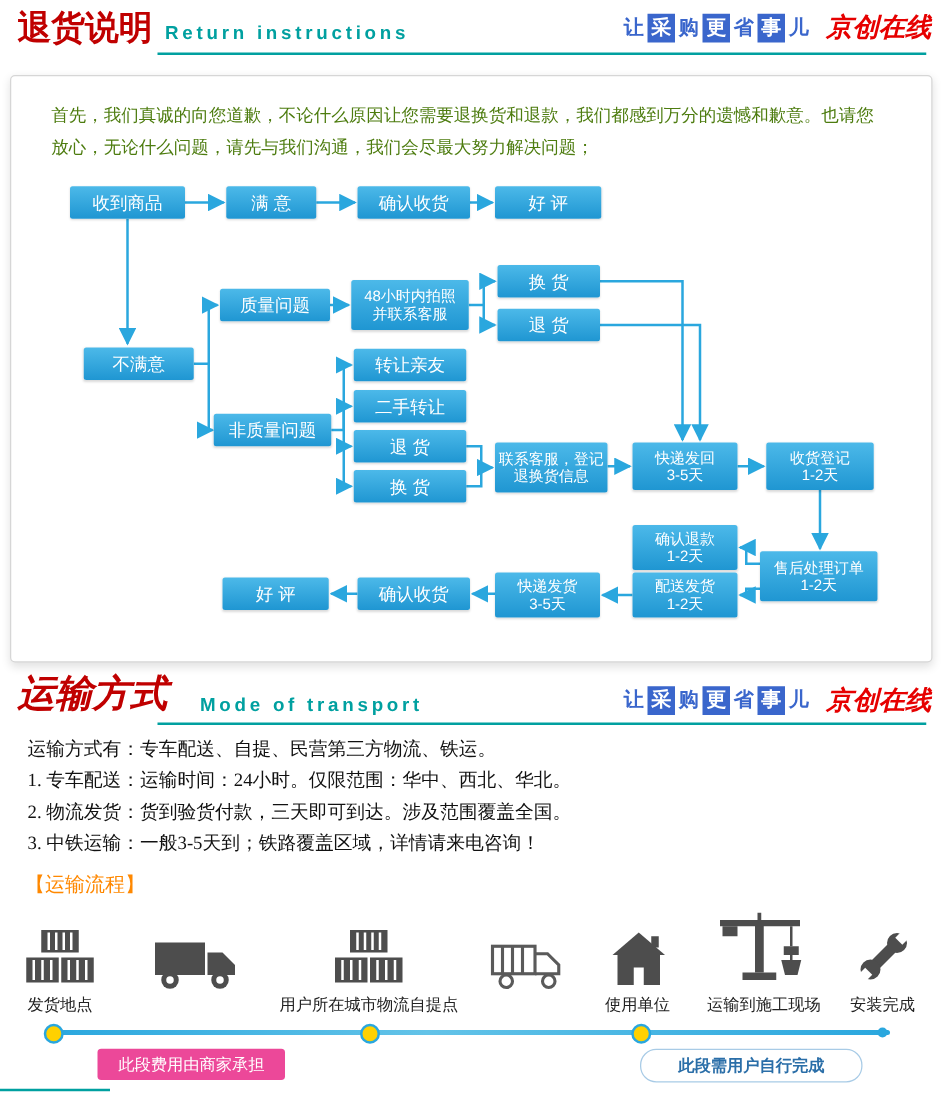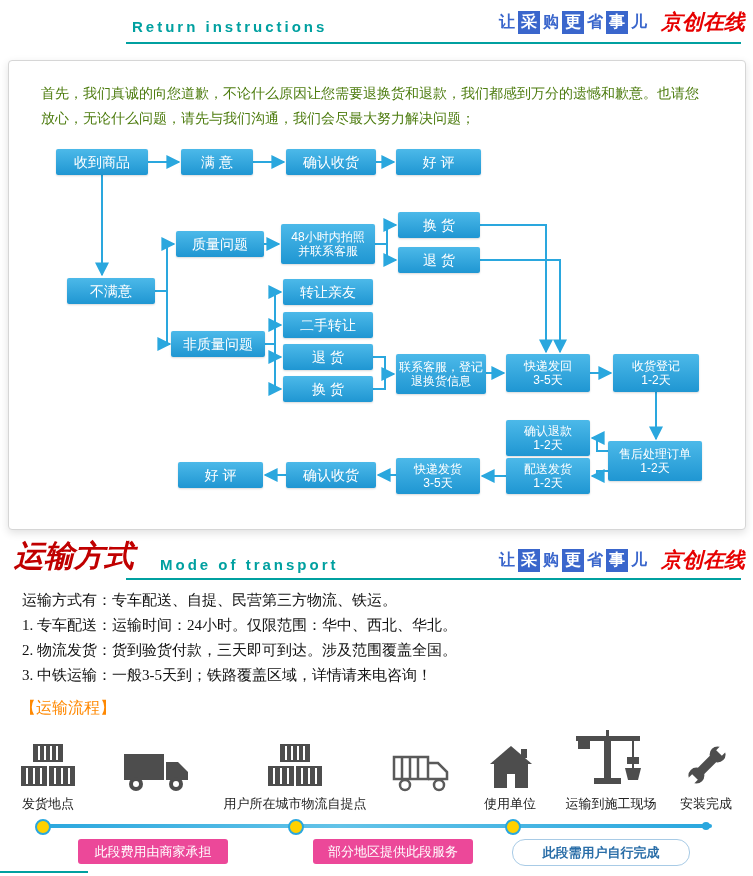--- a/index.html
+++ b/index.html
@@ -39,20 +39,21 @@
   .tl-label{position:absolute;top:839px;height:25px;display:flex;align-items:center;justify-content:center;font-size:13px;color:#fff;background:#ec4899;border-radius:3px;}
   .tl-label.outline{background:#fff;border:1px solid #a8cbe6;border-radius:13px;color:#2a6ea8;font-weight:bold;text-align:right;}
   .foot-line{position:absolute;left:0;top:871px;width:88px;height:2px;background:#00a0a0;}
 </style>
 </head>
 <body>
 
 <div id="page">
 
   <div class="hdr" style="top:6px;">
+    <span class="hdr-title">退货说明</span>
     <span class="hdr-sub">Return instructions</span>
     <div class="hdr-line"></div>
     <div class="brand">
       <span class="bc">让</span>
       <span class="bc boxed">采</span>
       <span class="bc">购</span>
       <span class="bc boxed">更</span>
       <span class="bc">省</span>
       <span class="bc boxed">事</span>
       <span class="bc">儿</span>
@@ -263,17 +264,16 @@
   <div class="step-label" style="left:558px;width:106px;">运输到施工现场</div>
   <div class="step-label" style="left:666px;width:80px;">安装完成</div>
 
   <div class="tl-bar"></div>
   <div class="tl-dot" style="left:35px;"></div>
   <div class="tl-dot" style="left:288px;"></div>
   <div class="tl-dot" style="left:505px;"></div>
   <div class="tl-end" style="left:702px;"></div>
 
   <div class="tl-label" style="left:78px;width:150px;">此段费用由商家承担</div>
-  <div class="tl-label" style="left:313px;width:160px;">部分地区提供此段服务</div>
   <div class="tl-label outline" style="left:512px;width:176px;">此段需用户自行完成</div>
 
   <div class="foot-line"></div>
 </div>
 
 </body></html>

